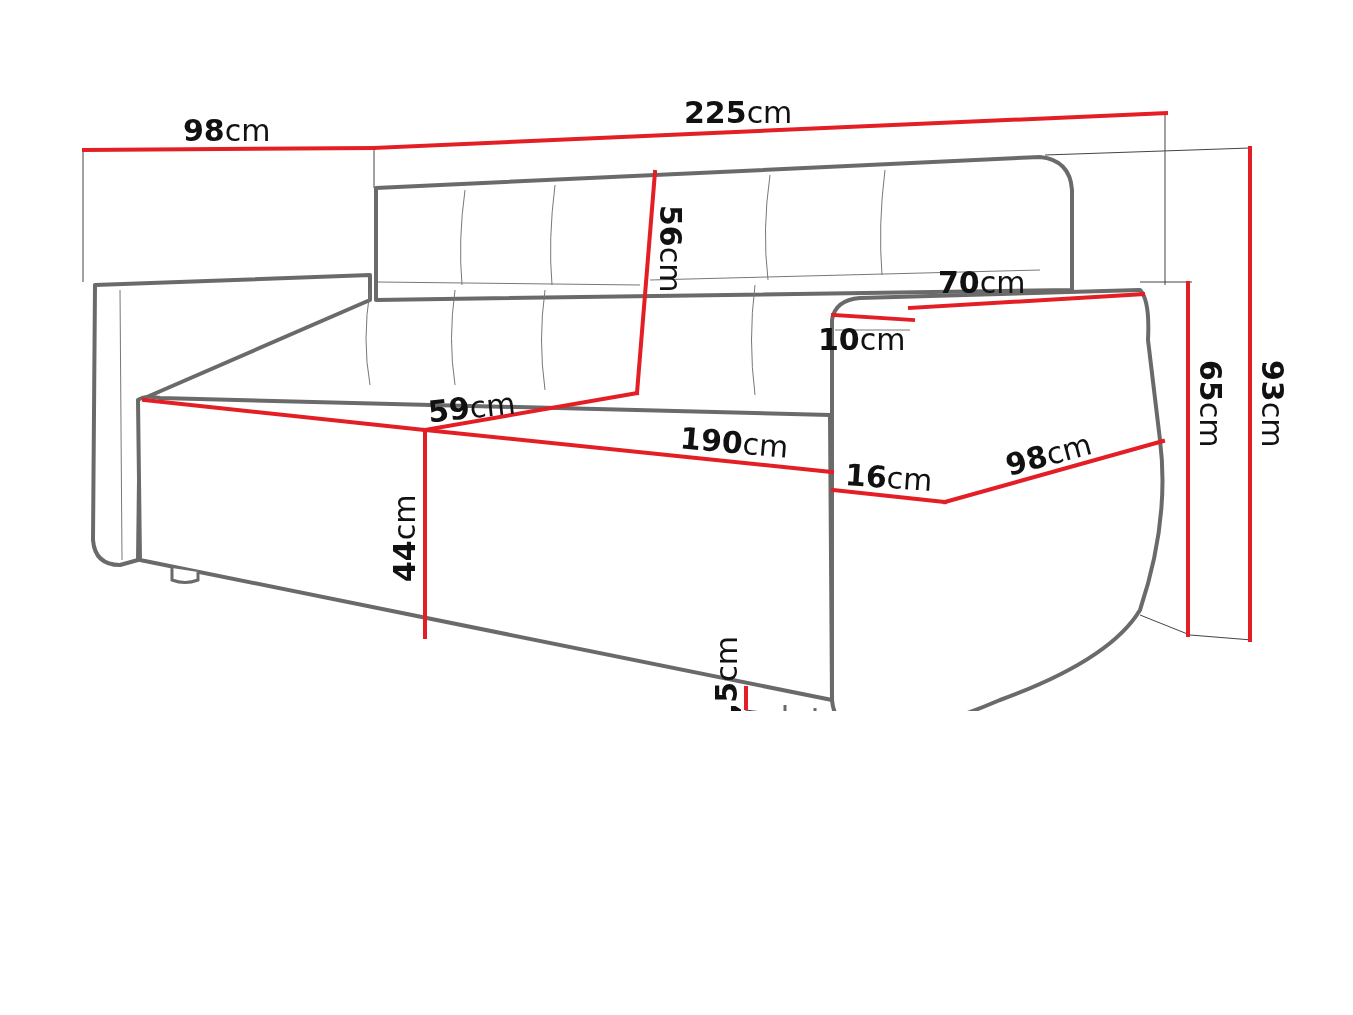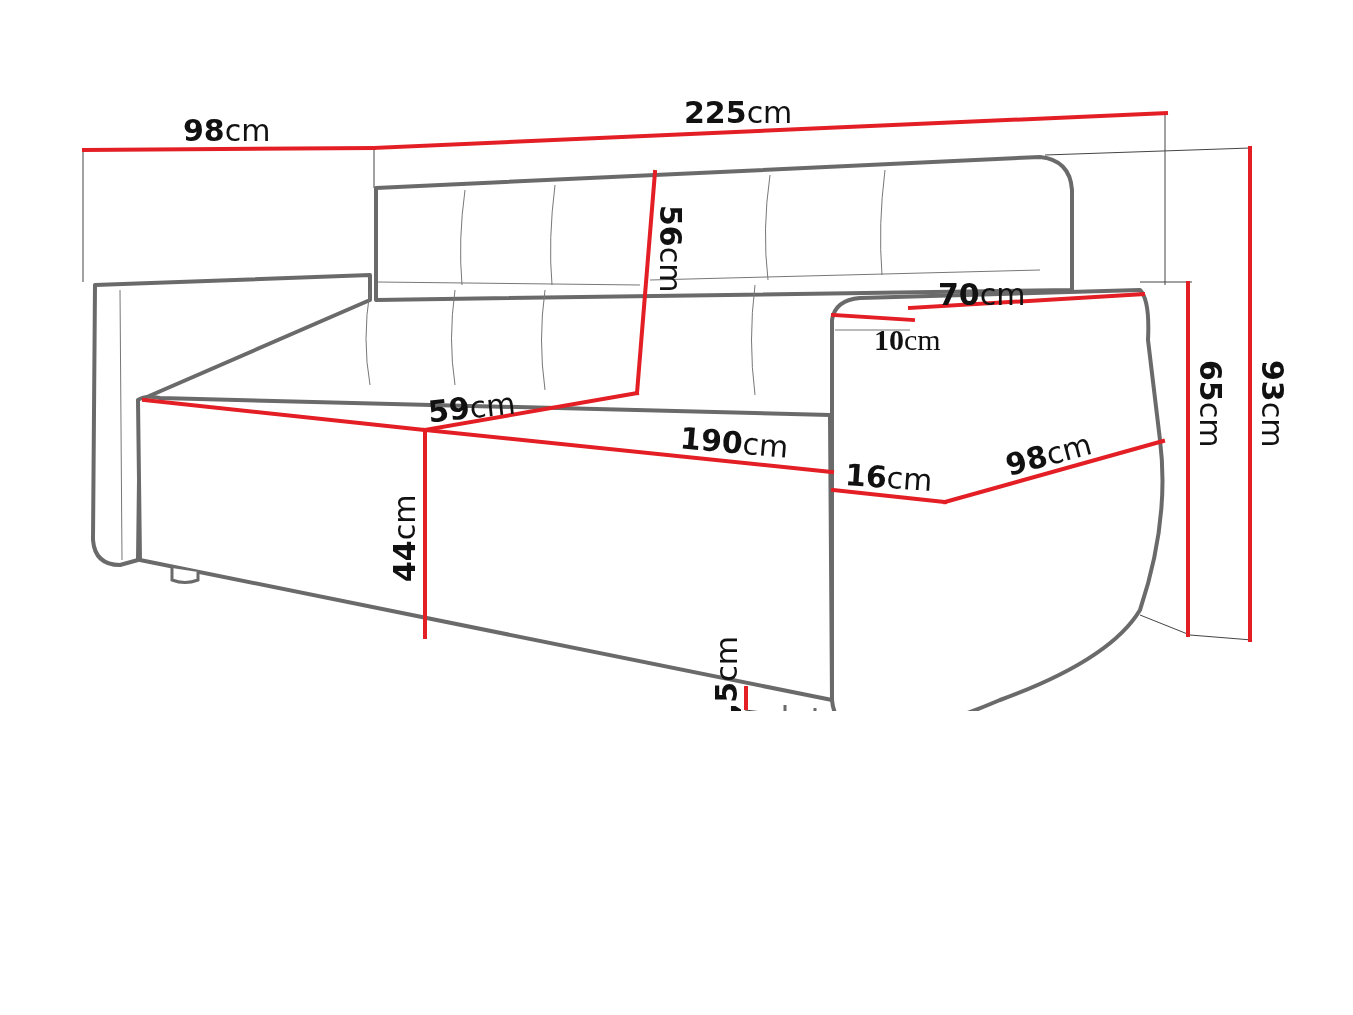--- a/index.html
+++ b/index.html
@@ -104,22 +104,22 @@
         <path d="M118 898 L250 932 L372 874"></path>
         <path d="M118 898 L130 890 M118 898 L128 906"></path>
         <path d="M372 874 L360 872 M372 874 L368 886"></path>
       </g>
     </g>
   </svg>
 
   <div class="lbl" style="left:183px;top:116px;"><b>98</b><span class="u">cm</span></div>
   <div class="lbl" style="left:648px;top:98px;margin-left:36px;"><b>225</b><span class="u">cm</span></div>
   <div class="lbl rot" style="left:685px;top:205px;transform:rotate(90deg);"><b>56</b><span class="u">cm</span></div>
-  <div class="lbl" style="left:938px;top:280px;"><b>70</b><span class="u">cm</span></div>
-  <div class="lbl" style="left:874px;top:325px;font-family:Liberation Serif, serif;"><b>10</b><span class="u">cm</span></div>
+  <div class="lbl" style="left:938px;top:268px;"><b>70</b><span class="u">cm</span></div>
+  <div class="lbl" style="left:818px;top:325px;"><b>10</b><span class="u">cm</span></div>
   <div class="lbl" style="left:428px;top:393px;transform:rotate(-6deg);"><b>59</b><span class="u">cm</span></div>
   <div class="lbl" style="left:680px;top:428px;transform:rotate(5deg);"><b>190</b><span class="u">cm</span></div>
   <div class="lbl" style="left:845px;top:463px;transform:rotate(4deg);"><b>16</b><span class="u">cm</span></div>
   <div class="lbl" style="left:1005px;top:440px;transform:rotate(-15deg);"><b>98</b><span class="u">cm</span></div>
   <div class="lbl rot" style="left:1225px;top:360px;transform:rotate(90deg);"><b>65</b><span class="u">cm</span></div>
   <div class="lbl rot" style="left:1287px;top:360px;transform:rotate(90deg);"><b>93</b><span class="u">cm</span></div>
   <div class="lbl rot" style="left:390px;top:582px;transform:rotate(-90deg);"><b>44</b><span class="u">cm</span></div>
   <div class="lbl rot" style="left:712px;top:735px;transform:rotate(-90deg);"><b>4,5</b><span class="u">cm</span></div>
 
 </div>

